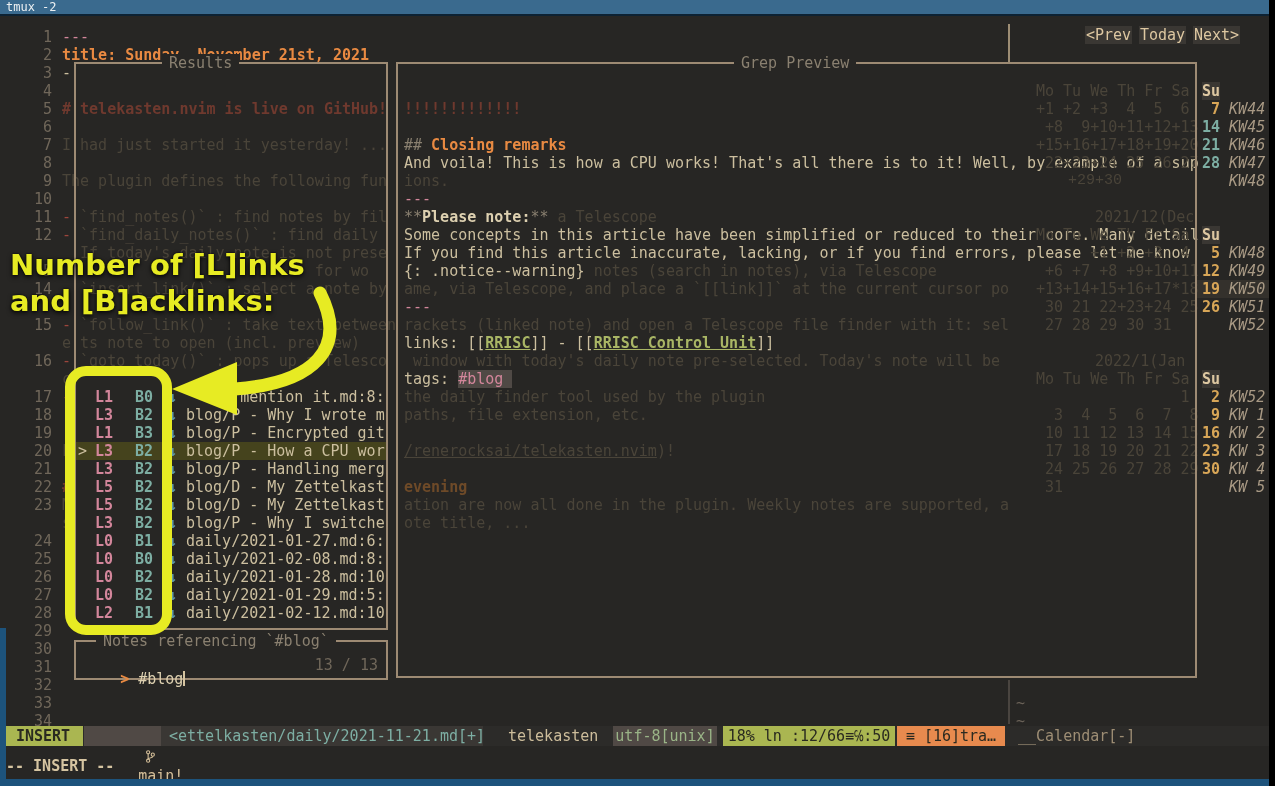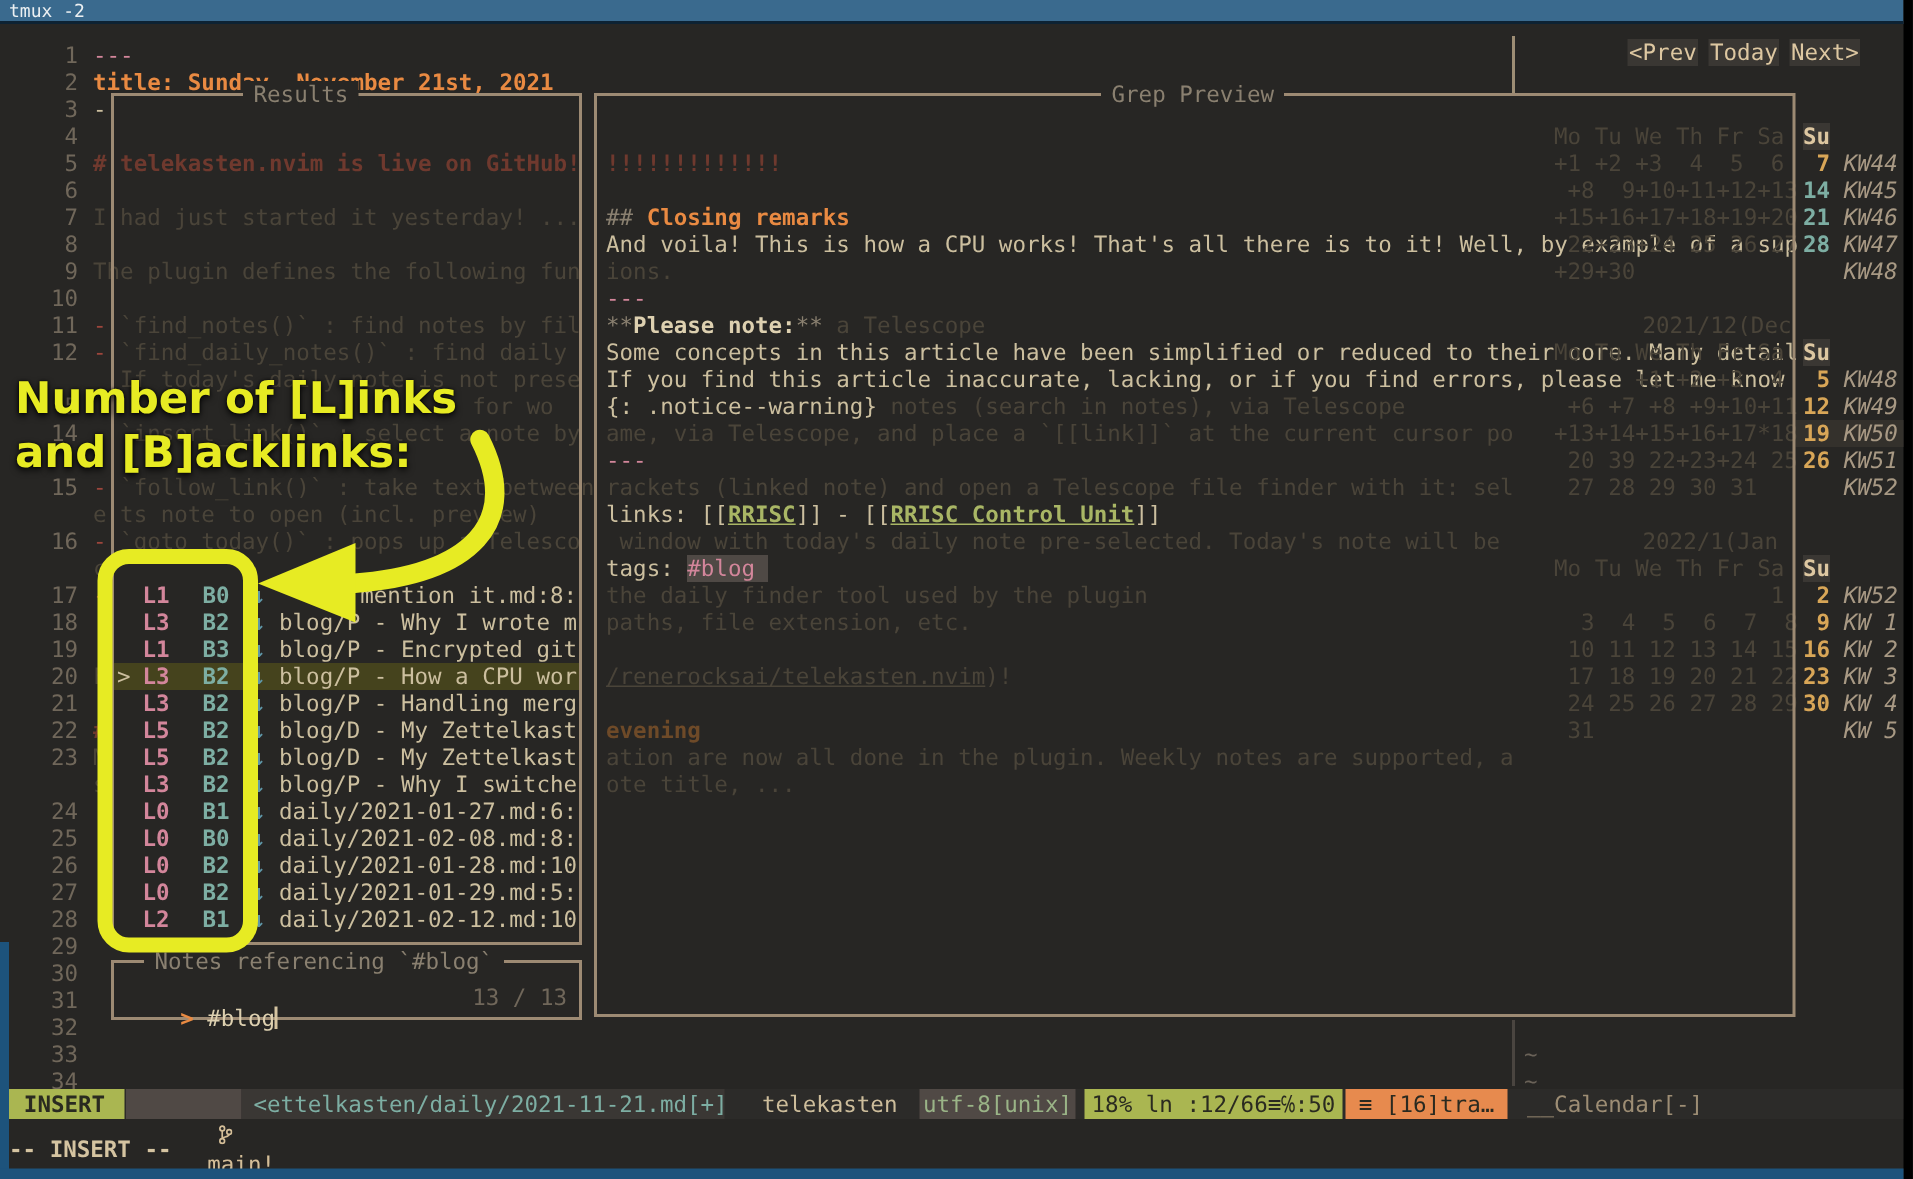--- a/index.html
+++ b/index.html
@@ -126,32 +126,32 @@
       <div class="trow" style="top: 82px;"><span class="runs" style="left: 1036px;"><span class="c-dim">Mo Tu We Th Fr Sa</span></span></div>
       <div class="trow" style="top: 82px;"><span class="runs" style="left: 1202px;"><span class="c-su">Su</span></span></div>
       <div class="trow" style="top: 100px;"><span class="runs" style="left: 1036px;"><span class="c-dim">+1 +2 +3  4  5  6</span></span></div>
       <div class="trow" style="top: 100px;"><span class="runs" style="left: 1202px;"><span class="c-onum"> 7</span><span class="c-kw"> KW44</span></span></div>
       <div class="trow" style="top: 118px;"><span class="runs" style="left: 1036px;"><span class="c-dim"> +8  9+10+11+12+13</span></span></div>
       <div class="trow" style="top: 118px;"><span class="runs" style="left: 1202px;"><span class="c-cnum">14</span><span class="c-kw"> KW45</span></span></div>
       <div class="trow" style="top: 136px; padding-left: 46px;"><span class="runs" style="left: 1036px;"><span class="c-dim">+15+16+17+18+19+20</span></span></div>
       <div class="trow" style="top: 136px;"><span class="runs" style="left: 1202px;"><span class="c-cnum">21</span><span class="c-kw"> KW46</span></span></div>
       <div class="trow" style="top: 154px;"><span class="runs" style="left: 1036px;"><span class="c-dim"> 22+23+24 25 26 27</span></span></div>
       <div class="trow" style="top: 154px;"><span class="runs" style="left: 1202px;"><span class="c-cnum">28</span><span class="c-kw"> KW47</span></span></div>
-      <div class="trow" style="top: 172px;"><span class="runs" style="left: 1036px;"><span class="c-dim">+29+30</span></span></div>
+      <div class="trow" style="top: 172px;"><span class="runs" style="left: 1068px; font-family: Liberation Mono, monospace;"><span class="c-dim">+29+30</span></span></div>
       <div class="trow" style="top: 172px;"><span class="runs" style="left: 1202px;"><span class="c-kw">  </span><span class="c-kw"> KW48</span></span></div>
       <div class="trow" style="top: 208px;"><span class="runs" style="left: 1095px;"><span class="c-dim">2021/12(Dec</span></span></div>
       <div class="trow" style="top: 226px;"><span class="runs" style="left: 1036px;"><span class="c-dim">Mo Tu We Th Fr Sa</span></span></div>
       <div class="trow" style="top: 226px;"><span class="runs" style="left: 1202px;"><span class="c-su">Su</span></span></div>
       <div class="trow" style="top: 244px;"><span class="runs" style="left: 1036px;"><span class="c-dim">      +1 +2 +3  4</span></span></div>
       <div class="trow" style="top: 244px;"><span class="runs" style="left: 1202px;"><span class="c-onum"> 5</span><span class="c-kw"> KW48</span></span></div>
       <div class="trow" style="top: 262px;"><span class="runs" style="left: 1036px;"><span class="c-dim"> +6 +7 +8 +9+10+11</span></span></div>
       <div class="trow" style="top: 262px;"><span class="runs" style="left: 1202px;"><span class="c-onum">12</span><span class="c-kw"> KW49</span></span></div>
       <div class="trow" style="top: 280px;"><span class="rowbg" style="left: 1197px; width: 78px; background: rgb(52, 49, 44);"></span><span class="runs" style="left: 1036px;"><span class="c-dim">+13+14+15+16+17*18</span></span></div>
       <div class="trow" style="top: 280px;"><span class="runs" style="left: 1202px;"><span class="c-onum">19</span><span class="c-kw"> KW50</span></span></div>
-      <div class="trow" style="top: 298px;"><span class="runs" style="left: 1036px;"><span class="c-dim"> 20 39 22+23+24 25</span></span></div>
+      <div class="trow" style="top: 298px;"><span class="runs" style="left: 1036px;"><span class="c-dim"> 30 21 22+23+24 25</span></span></div>
       <div class="trow" style="top: 298px;"><span class="runs" style="left: 1202px;"><span class="c-onum">26</span><span class="c-kw"> KW51</span></span></div>
       <div class="trow" style="top: 316px;"><span class="runs" style="left: 1036px;"><span class="c-dim"> 27 28 29 30 31</span></span></div>
       <div class="trow" style="top: 316px;"><span class="runs" style="left: 1202px;"><span class="c-kw">  </span><span class="c-kw"> KW52</span></span></div>
       <div class="trow" style="top: 352px;"><span class="runs" style="left: 1095px;"><span class="c-dim">2022/1(Jan</span></span></div>
       <div class="trow" style="top: 370px;"><span class="runs" style="left: 1036px;"><span class="c-dim">Mo Tu We Th Fr Sa</span></span></div>
       <div class="trow" style="top: 370px;"><span class="runs" style="left: 1202px;"><span class="c-su">Su</span></span></div>
       <div class="trow" style="top: 388px;"><span class="runs" style="left: 1036px;"><span class="c-dim">                1</span></span></div>
       <div class="trow" style="top: 388px;"><span class="runs" style="left: 1202px;"><span class="c-onum"> 2</span><span class="c-kw"> KW52</span></span></div>
       <div class="trow" style="top: 406px;"><span class="runs" style="left: 1036px;"><span class="c-dim">  3  4  5  6  7  8</span></span></div>
       <div class="trow" style="top: 406px;"><span class="runs" style="left: 1202px;"><span class="c-onum"> 9</span><span class="c-kw"> KW 1</span></span></div>

